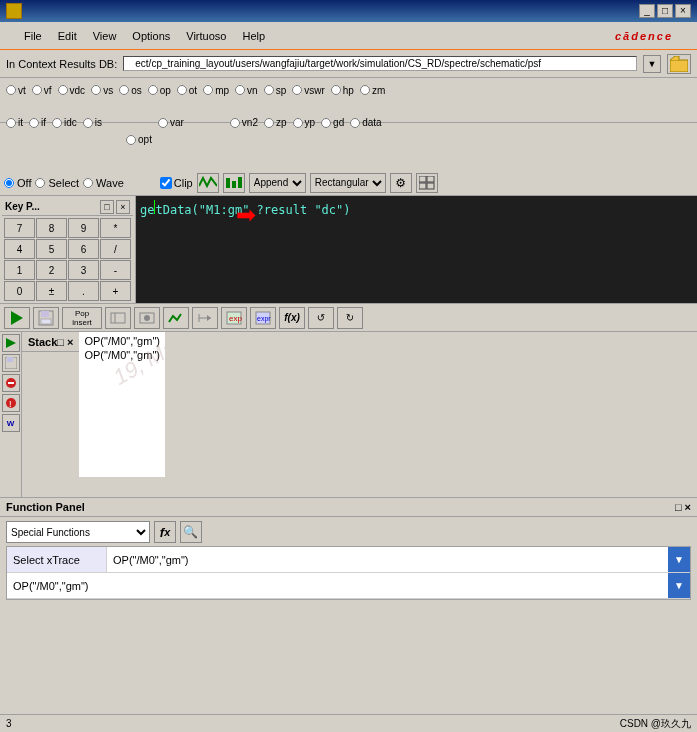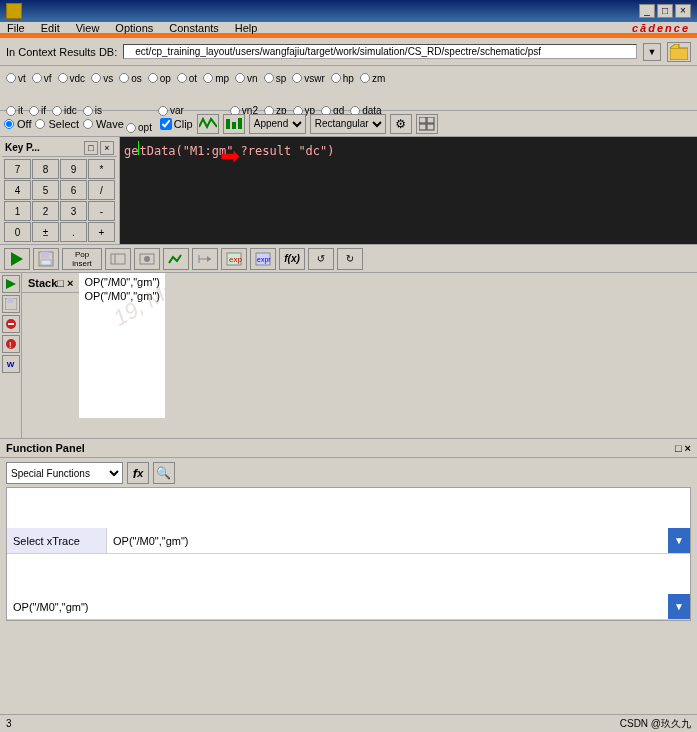--- a/index.html
+++ b/index.html
@@ -21,26 +21,26 @@
       display: inline-block; width: 16px; height: 14px;
       background: #d4d0c8; border: 1px solid #888;
       text-align: center; line-height: 12px; font-size: 10px; cursor: pointer;
       color: #000;
     }
     .title-icon { width: 16px; height: 16px; background: #c8a000; border: 1px solid #a07000; }
 
     
     .menu-bar {
       background: #d4d0c8;
-      border-bottom: 5px solid #f97316;
-      padding: 2px 3px;
+      border-bottom: 1px solid #f97316;
+      padding: 2px 20px;
       display: flex;
       gap: 8px;
       align-items: center;
-      height: 16px;
+      height: 28px;
     }
     .menu-bar span { font-size: 11px; cursor: pointer; padding: 1px 4px; }
     .cadence-logo { margin-left: auto; font-size: 13px; letter-spacing: 2px; color: #cc0000; font-style: italic; font-weight: bold; }
 
     
     .results-bar {
       background: #d4d0c8;
       border-bottom: 1px solid #a0a0a0;
       padding: 3px 6px;
       display: flex;
@@ -95,20 +95,21 @@
 
     
     .toolbar {
       background: #d4d0c8;
       border-bottom: 1px solid #a0a0a0;
       padding: 2px 4px;
       display: flex;
       align-items: center;
       gap: 4px;
       height: 26px;
+      margin-top: 47px;
     }
     .toolbar-radio { display: flex; align-items: center; gap: 3px; font-size: 11px; }
     .toolbar-radio input[type=radio] { width: 10px; height: 10px; }
     .toolbar-checkbox { display: flex; align-items: center; gap: 2px; font-size: 11px; padding-left: 32px; }
     .toolbar-checkbox input[type=checkbox] { width: 12px; height: 12px; }
     .toolbar-select {
       height: 20px; font-size: 10px;
       border: 1px solid #888;
       background: #d4d0c8;
     }
@@ -121,21 +122,21 @@
       font-size: 12px;
     }
 
     
     .keypad-expr {
       display: flex;
       height: 108px;
       border-bottom: 1px solid #a0a0a0;
     }
     .keypad {
-      width: 120px;
+      width: 136px;
       background: #d4d0c8;
       border-right: 1px solid #a0a0a0;
       padding: 2px;
     }
     .keypad-header {
       display: flex; justify-content: space-between; align-items: center;
       background: #d4d0c8; border-bottom: 1px solid #a0a0a0;
       padding: 1px 3px; font-size: 10px; height: 18px;
     }
     .keypad-header-title { font-size: 10px; font-weight: bold; }
@@ -156,21 +157,21 @@
       display: flex; align-items: center; justify-content: center;
     }
     .expr-area {
       flex: 1;
       background: #1e1e1e;
       padding: 4px;
       position: relative;
       overflow: hidden;
     }
     .expr-text {
-      color: #fca5a5;
+      color: #5eead4;
       font-family: monospace;
       font-size: 12px;
     }
     .expr-cursor {
       display: inline-block;
       background: #00ff00;
       width: 1px;
       height: 14px;
     }
 
@@ -269,21 +270,21 @@
       background: #d4d0c8;
       padding: 4px 6px;
     }
     .func-row {
       display: flex; align-items: center; gap: 4px; margin-bottom: 3px;
     }
     .func-select {
       height: 22px; font-size: 10px;
       border: 1px solid #888;
       background: white;
-      width: 117px;
+      width: 144px;
     }
     .func-icon-btn {
       width: 22px; height: 22px;
       background: #d4d0c8;
       border: 1px solid #888;
       cursor: pointer;
       display: flex; align-items: center; justify-content: center;
       font-size: 12px;
     }
 
@@ -299,21 +300,20 @@
       font-size: 11px;
       font-weight: bold;
       color: #0000cc;
       border-bottom: 1px solid #a0a0a0;
       cursor: pointer;
     }
     .wave-row {
       display: flex; align-items: flex-end;
       border-bottom: 1px solid #d0d0d0;
       height: 26px;
-      margin-top: 40px;
     }
     .wave-label {
       width: 100px; font-size: 11px;
       padding: 0 6px;
       background: #e8e8f8;
       height: 100%;
       display: flex; align-items: center;
       border-right: 1px solid #d0d0d0;
     }
     .wave-value {
@@ -366,21 +366,21 @@
     <span>□</span>
     <span>×</span>
   </div>
 </div>
 
 <div class="menu-bar">
   <span>File</span>
   <span>Edit</span>
   <span>View</span>
   <span>Options</span>
-  <span>Constants</span>
+  <span>Virtuoso</span>
   <span>Help</span>
   <span class="cadence-logo">cādence</span>
 </div>
 
 <div class="results-bar">
   <label>In Context Results DB:</label>
   <div class="results-input">ect/cp_training_layout/users/wangfajiu/target/work/simulation/CS_RD/spectre/schematic/psf</div>
   <div class="btn-dropdown">▼</div>
   <div class="btn-folder">
     <svg width="18" height="16" viewBox="0 0 18 16">

